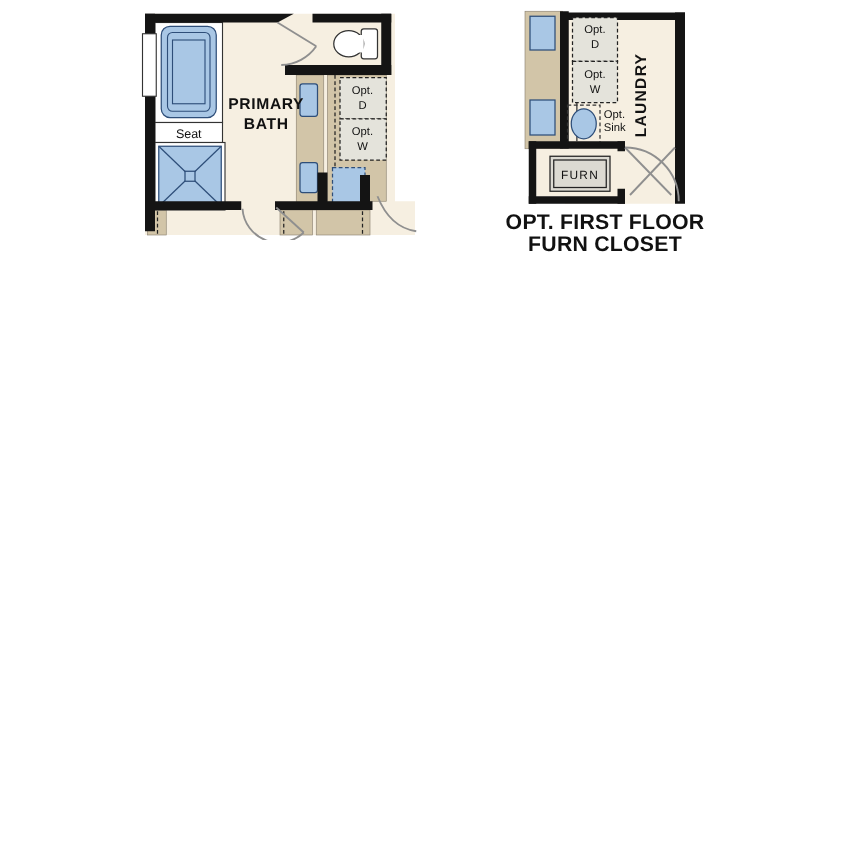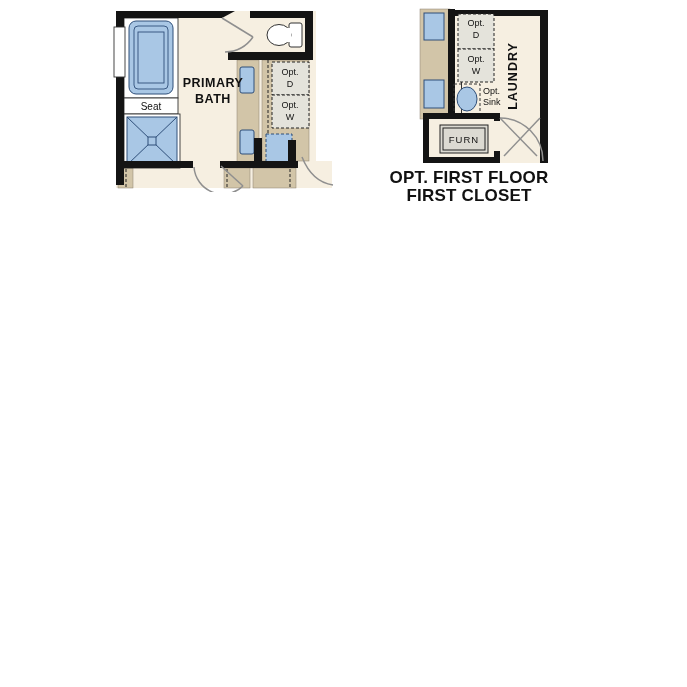--- a/index.html
+++ b/index.html
@@ -132,18 +132,18 @@
 
     <rect x="22" y="119" width="48" height="28" fill="#dcdad2" stroke="#222" stroke-width="1"></rect>
     <rect x="25" y="122" width="42" height="22" fill="none" stroke="#222" stroke-width="1"></rect>
     <text class="txt" x="46" y="137" font-size="9.5" text-anchor="middle" letter-spacing="1">FURN</text>
 
     <path class="door" d="M 82,112 A 43,43 0 0 1 125,155"></path>
     <line class="door" x1="82" y1="112" x2="119" y2="150"></line>
     <line class="door" x1="122" y1="112" x2="86" y2="150"></line>
   </svg>
 
-  <div class="title" style="left:374px;top:169px;width:190px;">
+  <div class="title" style="left:389px;top:169px;width:190px;">
     <span>OPT. FIRST FLOOR</span>
-    <span>FIRST CLOSET</span>
+    <span>FURN CLOSET</span>
   </div>
 
 </div>
 
 </body></html>

